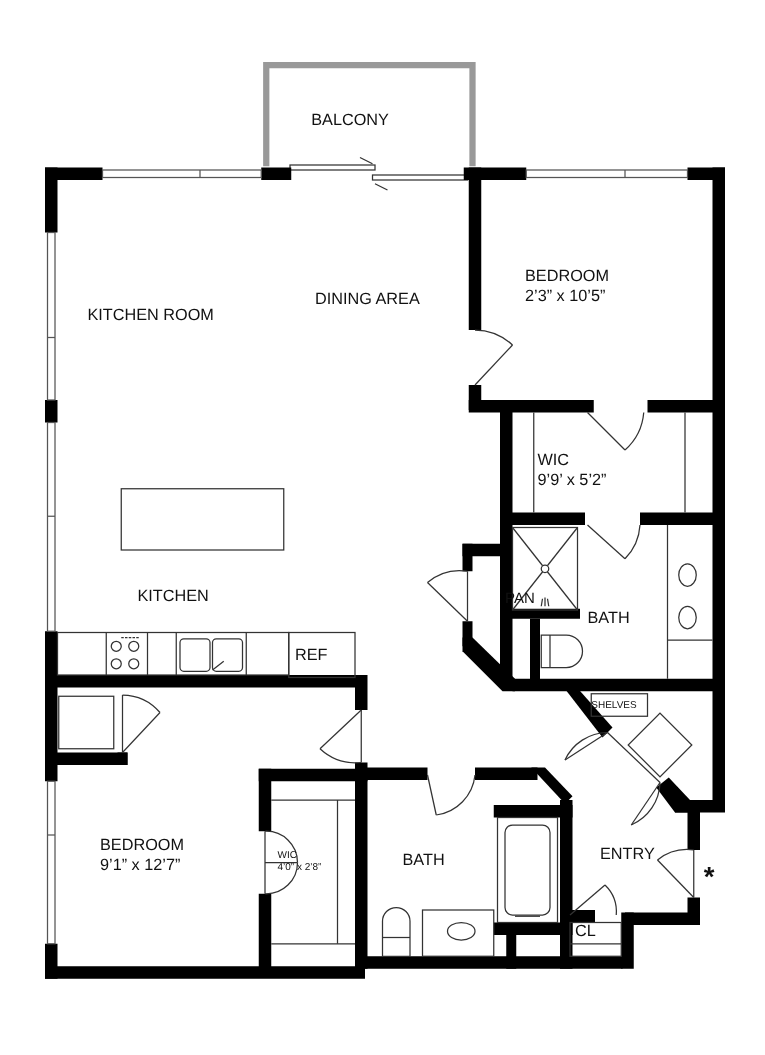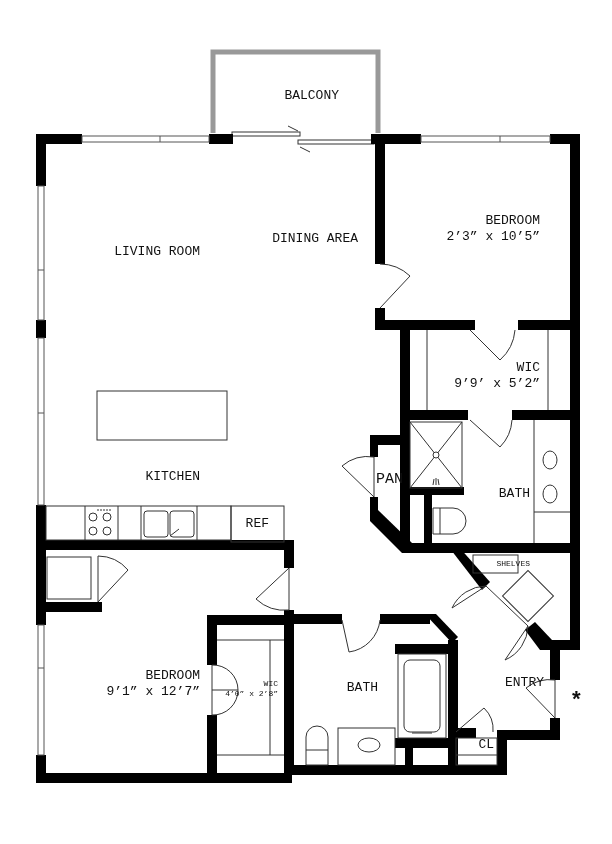--- a/index.html
+++ b/index.html
@@ -1,22 +1,22 @@
 <!DOCTYPE html>
 <html><head>
 <meta charset="utf-8">
 <style>
   html, body { margin: 0; padding: 0; background: #ffffff; }
   body { width: 612px; height: 844px; position: relative; overflow: hidden;
          font-family: "Liberation Sans", sans-serif; color: #111; }
   #plan { position: absolute; left: 0; top: 0; }
-  .lbl { position: absolute; text-align: right; white-space: nowrap;
-         font-family: Liberation Mono, monospace; color: #111; line-height: 1.25; }
+  .lbl { position: absolute; text-align: left; white-space: nowrap;
+         font-family: Liberation Sans, sans-serif; color: #111; line-height: 1.25; }
   .lbl-md { font-size: 13px; }
-  .lbl-sm { font-size: 15px; }
+  .lbl-sm { font-size: 12px; margin-left: 28px; }
   .lbl-xs { font-size: 8px; }
   .lbl-dim { display: block; }
 </style>
 </head>
 <body>
 
 <svg id="plan" width="612" height="844" viewBox="0 0 612 844" xmlns="http://www.w3.org/2000/svg">
 
   <g fill="none" stroke="#999" stroke-width="5">
     <polyline points="213,133 213,52 378,52 378,133"></polyline>
@@ -215,24 +215,24 @@
 
     <path d="M306,765 v-28 a11,11 0 0 1 22,0 v28 z"></path>
     <line x1="306" y1="750" x2="328" y2="750"></line>
 
     <rect x="456" y="738" width="41" height="27"></rect>
     <line x1="456" y1="755" x2="497" y2="755"></line>
   </g>
 </svg>
 
 <div class="lbl lbl-md" style="left:249px;top:88px;width:90px;">BALCONY</div>
-<div class="lbl lbl-md" style="left:70px;top:244px;width:130px;">LIVING ROOM</div>
-<div class="lbl lbl-md" style="left:238px;top:231px;width:120px;">DINING AREA</div>
+<div class="lbl lbl-md" style="left:70px;top:244px;width:130px;">KITCHEN ROOM</div>
+<div class="lbl lbl-md" style="left:252px;top:231px;width:120px;">DINING AREA</div>
 <div class="lbl lbl-md" style="left:110px;top:469px;width:90px;">KITCHEN</div>
-<div class="lbl lbl-md" style="left:225px;top:516px;width:44px;">REF</div>
+<div class="lbl lbl-md" style="left:236px;top:516px;width:44px;">REF</div>
 
 <div class="lbl lbl-md" style="left:420px;top:213px;width:120px;">
   <span class="lbl-dim">BEDROOM</span>
   <span class="lbl-dim">2’3” x 10’5”</span>
 </div>
 
 <div class="lbl lbl-md" style="left:430px;top:360px;width:110px;">
   <span class="lbl-dim">WIC</span>
   <span class="lbl-dim">9’9’ x 5’2”</span>
 </div>

